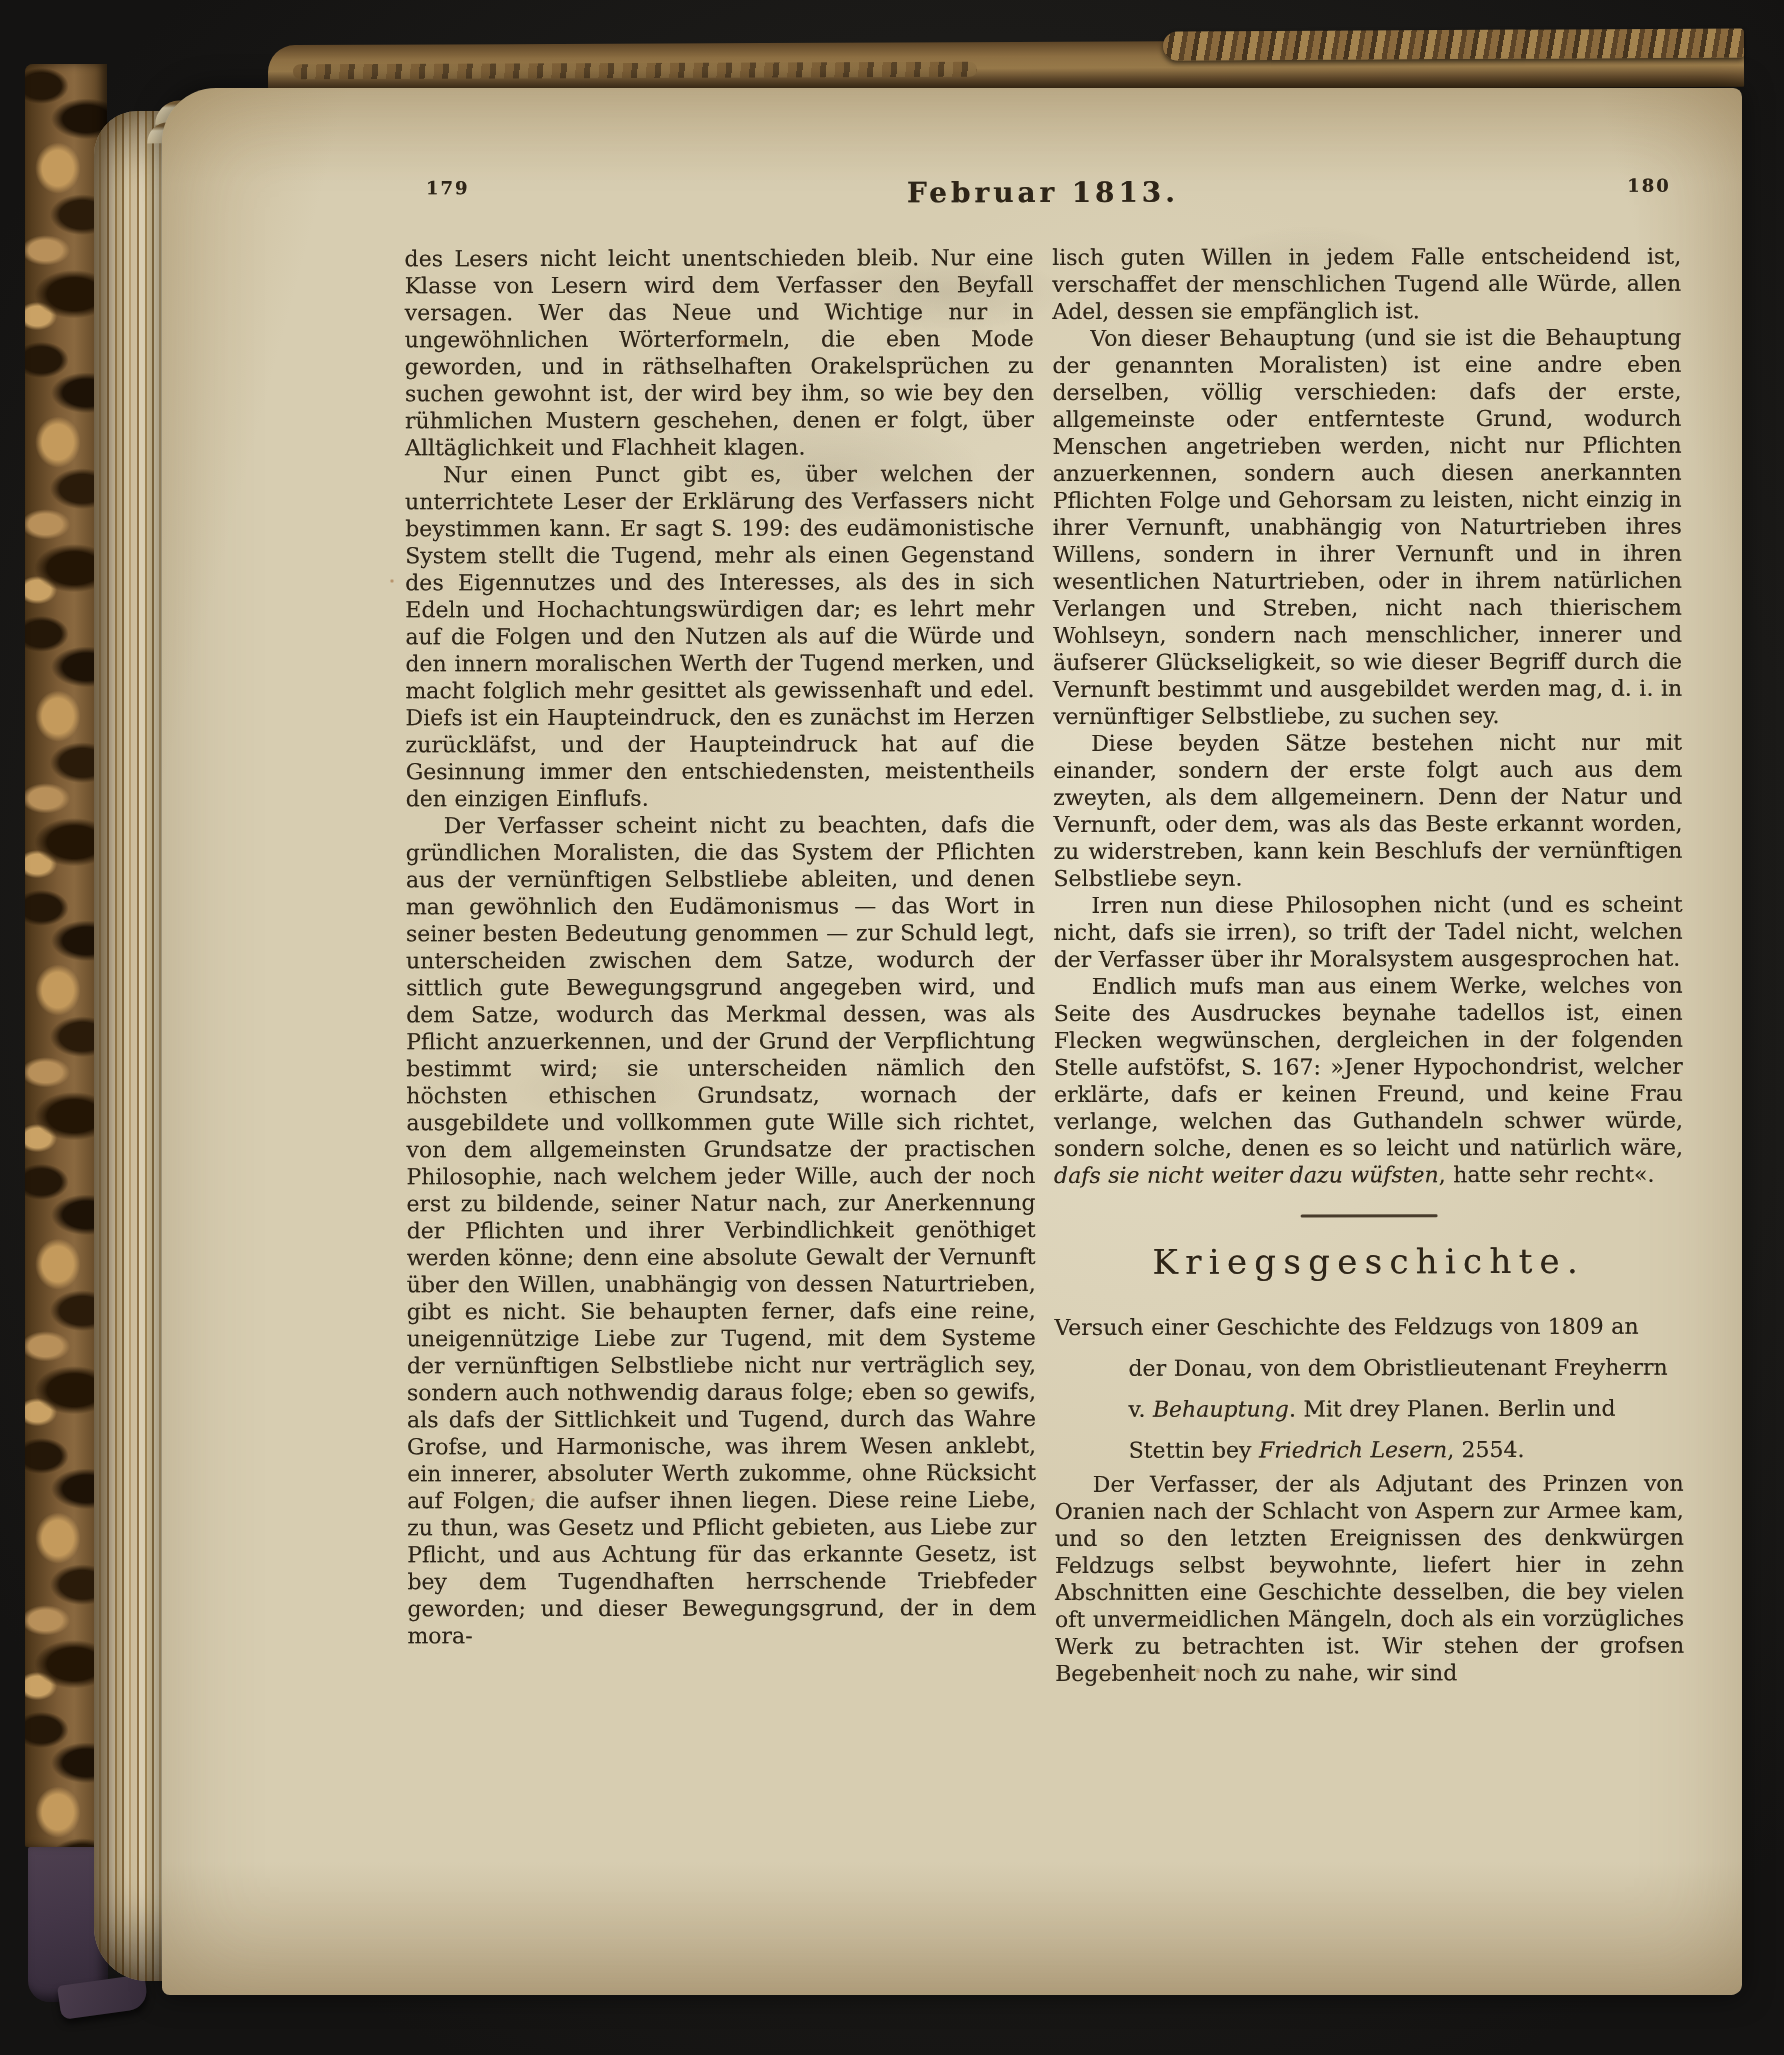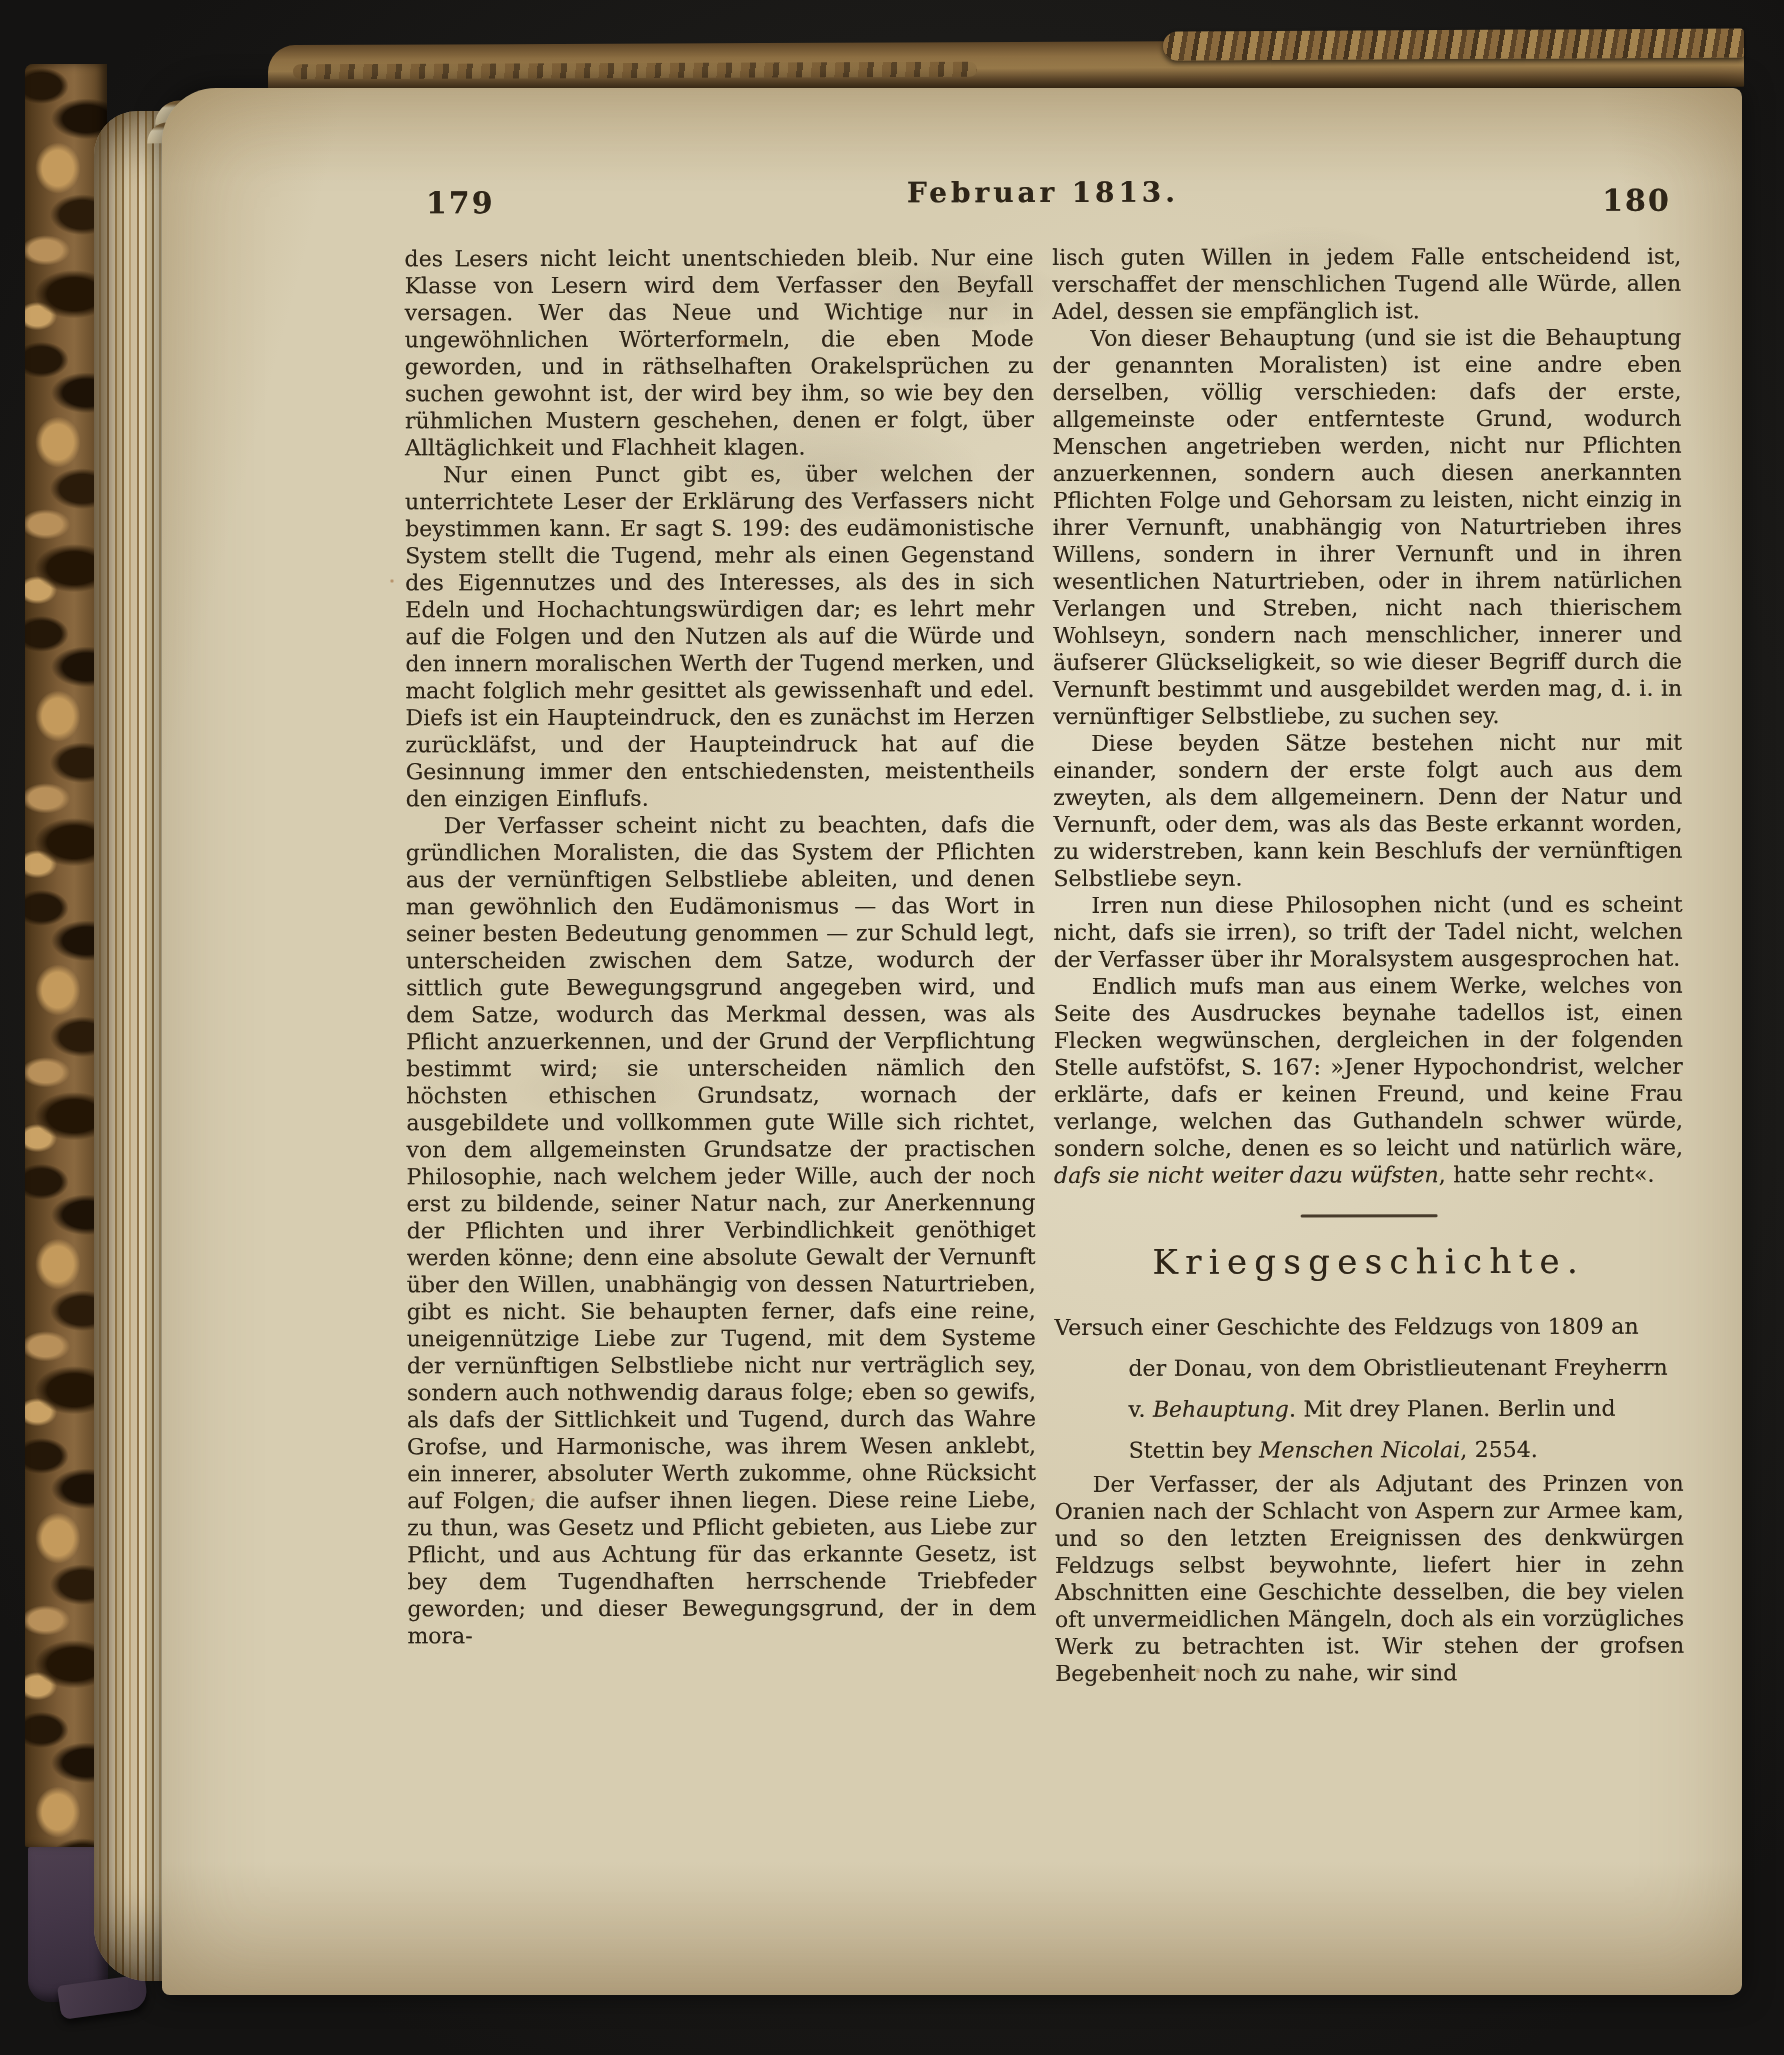--- a/index.html
+++ b/index.html
@@ -63,21 +63,21 @@
       radial-gradient(127px 44px at 440px 1002px, rgba(110,100,80,.08), transparent 70%),
       radial-gradient(4.4px 4.4px at 581px 254px, rgba(170,105,45,.8), transparent 70%),
       radial-gradient(3.4px 3.4px at 230px 493px, rgba(150,90,40,.7), transparent 70%),
       radial-gradient(3.9px 3.9px at 1407px 738px, rgba(160,95,40,.6), transparent 70%),
       radial-gradient(4.9px 4.9px at 1036px 1583px, rgba(150,95,45,.55), transparent 70%),
       radial-gradient(3.4px 3.4px at 371px 1412px, rgba(150,95,45,.5), transparent 70%);}
 
   
   .content{position:absolute;left:244px;top:88px;width:1277px;transform:rotate(-0.12deg);color:#2e2518;}
   .running-head{position:relative;height:47px;font-weight:bold;}
-  .folio{position:absolute;top:8px;font-size:30px;letter-spacing:2px;}
+  .folio{position:absolute;top:0;font-size:18px;letter-spacing:2px;}
   .folio-left{left:21.5px;}
   .folio-right{right:10.7px;margin-left:28px;}
   .head-title{position:absolute;left:0;right:0;text-align:center;font-size:28px;letter-spacing:3.9px;}
   .columns{display:flex;gap:18.6px;margin-top:20.5px;}
   .col{width:629px;font-size:22px;line-height:27px;text-align:justify;word-spacing:0.5px;}
   .col p{margin:0;}
   .col p.indent{text-indent:38px;}
   .col em{}
   .section-rule{width:137px;height:3.4px;background:#483c2c;margin:26px auto 31px;border-radius:1.5px;}
   .section-heading{font-size:34px;font-weight:normal;letter-spacing:7.3px;text-align:center;margin:0 0 31px;white-space:nowrap;}
@@ -113,20 +113,20 @@
             <p class="indent"><span>Der Verfasser scheint nicht zu beachten, dafs die gründlichen Moralisten, die das System der Pflichten aus der vernünftigen Selbstliebe ableiten, und denen man gewöhnlich den Eudämonismus — das Wort in seiner besten Bedeutung genommen — zur Schuld legt, unterscheiden zwischen dem Satze, wodurch der sittlich gute Bewegungsgrund angegeben wird, und dem Satze, wodurch das Merkmal dessen, was als Pflicht anzuerkennen, und der Grund der Verpflichtung bestimmt wird; sie unterscheiden nämlich den höchsten ethischen Grundsatz, wornach der ausgebildete und vollkommen gute Wille sich richtet, von dem allgemeinsten Grundsatze der practischen Philosophie, nach welchem jeder Wille, auch der noch erst zu bildende, seiner Natur nach, zur Anerkennung der Pflichten und ihrer Verbindlichkeit genöthiget werden könne; denn eine absolute Gewalt der Vernunft über den Willen, unabhängig von dessen Naturtrieben, gibt es nicht. Sie behaupten ferner, dafs eine reine, uneigennützige Liebe zur Tugend, mit dem Systeme der vernünftigen Selbstliebe nicht nur verträglich sey, sondern auch nothwendig daraus folge; eben so gewifs, als dafs der Sittlichkeit und Tugend, durch das Wahre Grofse, und Harmonische, was ihrem Wesen anklebt, ein innerer, absoluter Werth zukomme, ohne Rücksicht auf Folgen, die aufser ihnen liegen. Diese reine Liebe, zu thun, was Gesetz und Pflicht gebieten, aus Liebe zur Pflicht, und aus Achtung für das erkannte Gesetz, ist bey dem Tugendhaften herrschende Triebfeder geworden; und dieser Bewegungsgrund, der in dem mora-</span></p>
           </div>
         <div class="col" id="right-col">
             <p class=""><span>lisch guten Willen in jedem Falle entscheidend ist, verschaffet der menschlichen Tugend alle Würde, allen Adel, dessen sie empfänglich ist.</span></p>
             <p class="indent"><span>Von dieser Behauptung (und sie ist die Behauptung der genannten Moralisten) ist eine andre eben derselben, völlig verschieden: dafs der erste, allgemeinste oder entfernteste Grund, wodurch Menschen angetrieben werden, nicht nur Pflichten anzuerkennen, sondern auch diesen anerkannten Pflichten Folge und Gehorsam zu leisten, nicht einzig in ihrer Vernunft, unabhängig von Naturtrieben ihres Willens, sondern in ihrer Vernunft und in ihren wesentlichen Naturtrieben, oder in ihrem natürlichen Verlangen und Streben, nicht nach thierischem Wohlseyn, sondern nach menschlicher, innerer und äufserer Glückseligkeit, so wie dieser Begriff durch die Vernunft bestimmt und ausgebildet werden mag, d. i. in vernünftiger Selbstliebe, zu suchen sey.</span></p>
             <p class="indent"><span>Diese beyden Sätze bestehen nicht nur mit einander, sondern der erste folgt auch aus dem zweyten, als dem allgemeinern. Denn der Natur und Vernunft, oder dem, was als das Beste erkannt worden, zu widerstreben, kann kein Beschlufs der vernünftigen Selbstliebe seyn.</span></p>
             <p class="indent"><span>Irren nun diese Philosophen nicht (und es scheint nicht, dafs sie irren), so trift der Tadel nicht, welchen der Verfasser über ihr Moralsystem ausgesprochen hat.</span></p>
             <p class="indent"><span>Endlich mufs man aus einem Werke, welches von Seite des Ausdruckes beynahe tadellos ist, einen Flecken wegwünschen, dergleichen in der folgenden Stelle aufstöfst, S. 167: »Jener Hypochondrist, welcher erklärte, dafs er keinen Freund, und keine Frau verlange, welchen das Guthandeln schwer würde, sondern solche, denen es so leicht und natürlich wäre, </span><em>dafs sie nicht weiter dazu wüfsten</em><span>, hatte sehr recht«.</span></p>
             <div class="section-rule"></div>
             <h2 class="section-heading">Kriegsgeschichte.</h2>
-            <p class="bib"><span>Versuch einer Geschichte des Feldzugs von 1809 an der Donau, von dem Obristlieutenant Freyherrn v. </span><em>Behauptung</em><span>. Mit drey Planen.  Berlin und Stettin bey </span><em>Menschen Nicolai</em><span>, 2554.</span></p>
+            <p class="bib"><span>Versuch einer Geschichte des Feldzugs von 1809 an der Donau, von dem Obristlieutenant Freyherrn v. </span><em>Behauptung</em><span>. Mit drey Planen.  Berlin und Stettin bey </span><em>Friedrich Lesern</em><span>, 2554.</span></p>
             <p class="indent"><span>Der Verfasser, der als Adjutant des Prinzen von Oranien nach der Schlacht von Aspern zur Armee kam, und so den letzten Ereignissen des denkwürgen Feldzugs selbst beywohnte, liefert hier in zehn Abschnitten eine Geschichte desselben, die bey vielen oft unvermeidlichen Mängeln, doch als ein vorzügliches Werk zu betrachten ist.  Wir stehen der grofsen Begebenheit noch zu nahe, wir sind</span></p>
           </div>
       </div>
     </div>
   </div>
 </div>
 
 
 </body></html>

